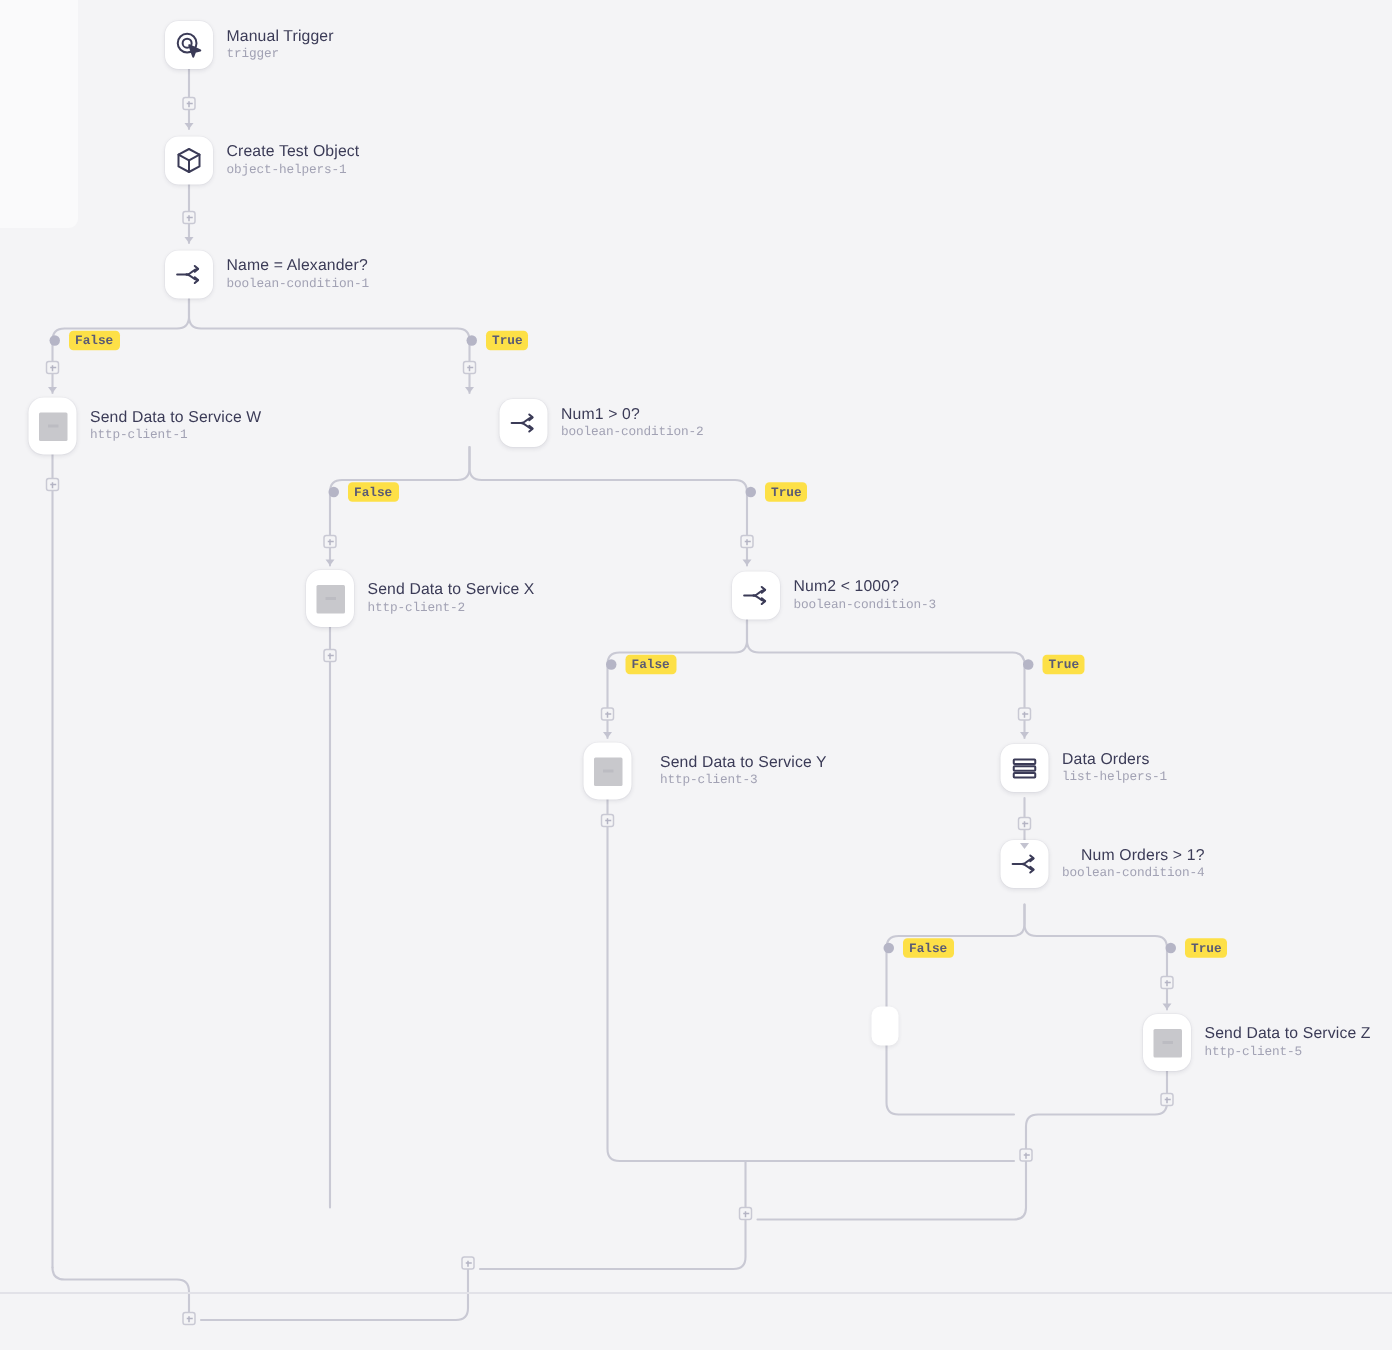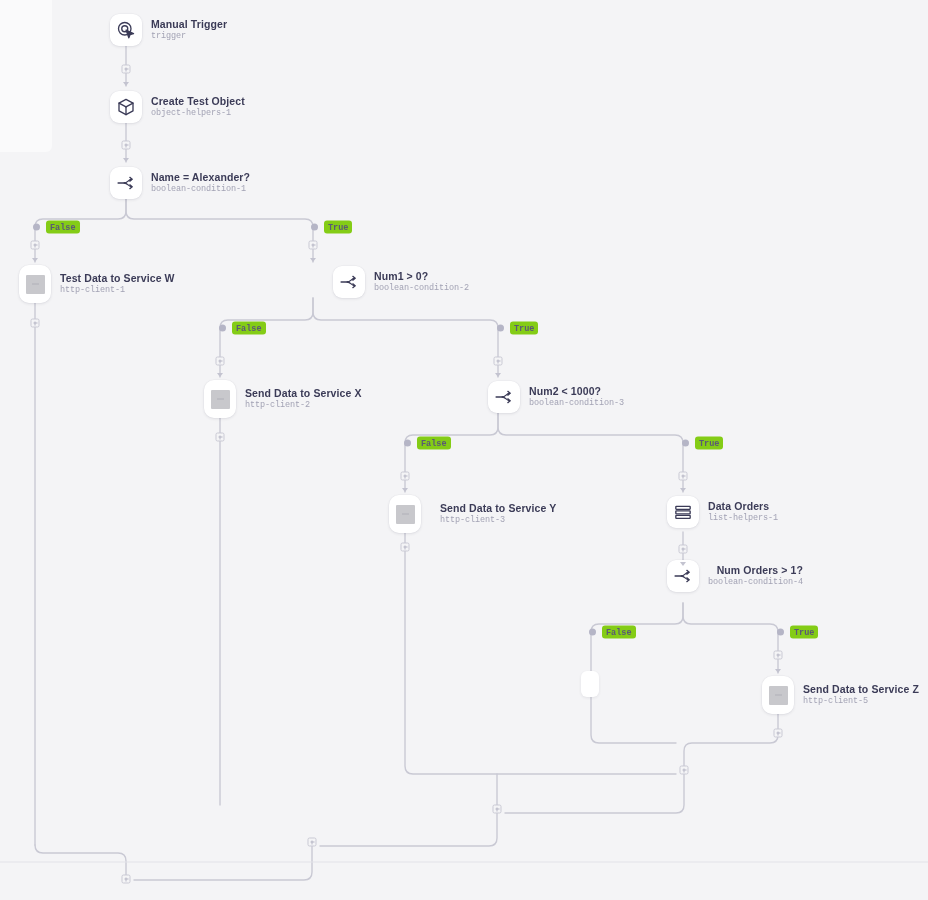--- a/index.html
+++ b/index.html
@@ -63,21 +63,21 @@
   }
   .node-text {
     display: flex;
     flex-direction: column;
     justify-content: center;
     line-height: 1.15;
     white-space: nowrap;
   }
   .node-title {
     font-size: 10.5px;
-    font-weight: 700;
+    font-weight: 400;
     color: #3b3b57;
     letter-spacing: 0.1px;
   }
   .node-sub {
     font-family: "Liberation Mono", monospace;
     font-size: 8.5px;
     color: #a2a2b4;
     margin-top: 2px;
     letter-spacing: -0.1px;
   }
@@ -120,21 +120,21 @@
     height: 7px;
     border-radius: 50%;
     background: #b5b5c6;
     flex: none;
   }
   .branch-text {
     font-family: "Liberation Mono", monospace;
     font-size: 8.5px;
     font-weight: 700;
     color: #5a5a74;
-    background: #84cc16;
+    background: #fde047;
     border-radius: 3px;
     padding: 1.5px 4px;
     letter-spacing: 0px;
   }
 
   
   .plus {
     position: absolute;
     width: 9px;
     height: 9px;
@@ -234,21 +234,21 @@
         <div class="node-text">
           <div class="node-title">Name = Alexander?</div>
           <div class="node-sub">boolean-condition-1</div>
         </div>
       </div>
       <div class="node" style="left: 19px; top: 265px;">
         <div class="node-box tall">
           <div class="img-placeholder"></div>
         </div>
         <div class="node-text">
-          <div class="node-title">Test Data to Service W</div>
+          <div class="node-title">Send Data to Service W</div>
           <div class="node-sub">http-client-1</div>
         </div>
       </div>
       <div class="node" style="left: 297px; top: 266px; padding-left: 36px;">
         <div class="node-box">
           <svg class="icon" width="20" height="20" viewBox="0 0 24 24" fill="none" stroke="#3b3b57" stroke-width="1.6" stroke-linecap="round" stroke-linejoin="round">
             <path d="M2.5 12 L10 12"></path>
             <path d="M10 12 C14 12 15 7.5 19 7.5"></path>
             <path d="M10 12 C14 12 15 16.5 19 16.5"></path>
             <path d="M16.6 5.2 L19.3 7.5 L16.6 9.8" fill="none"></path>

